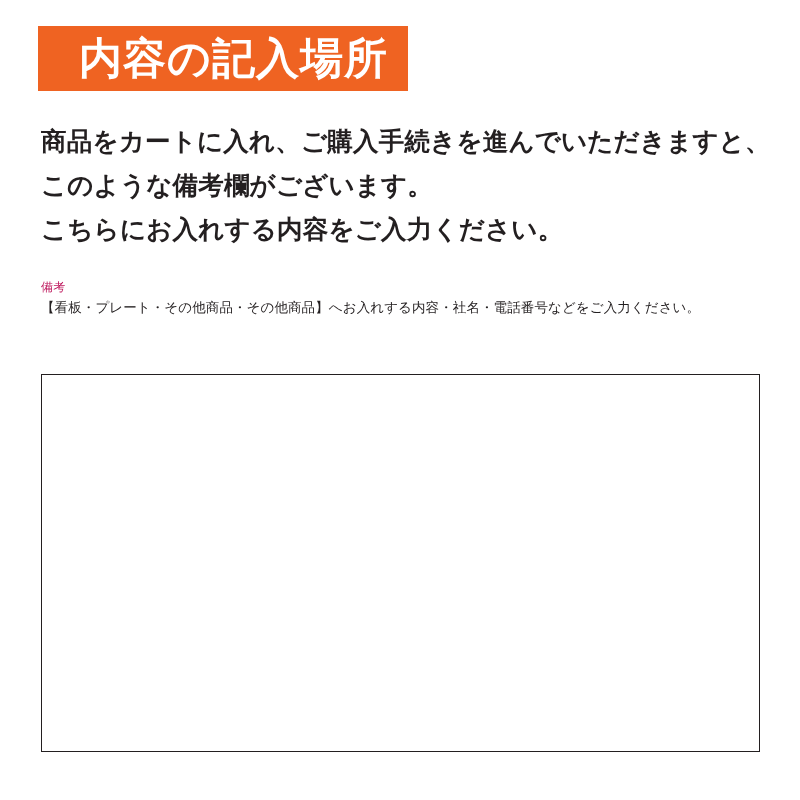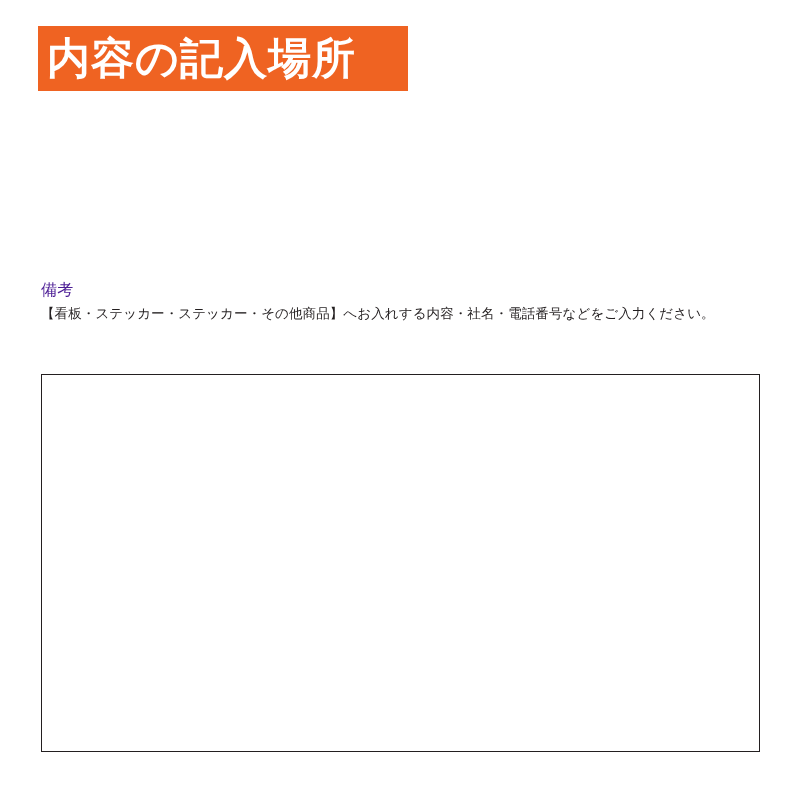--- a/index.html
+++ b/index.html
@@ -33,20 +33,21 @@
     box-sizing: border-box;
     padding-left: 9px;
   }
   .banner-title {
     color: #ffffff;
     font-size: 43px;
     font-weight: bold;
     letter-spacing: 1px;
     line-height: 1;
     white-space: nowrap;
+    margin-left: 32px;
   }
   
   .lead {
     position: absolute;
     left: 41px;
     top: 120px;
     width: 730px;
   }
   .lead-line {
     font-size: 25.5px;
@@ -57,23 +58,23 @@
     white-space: nowrap;
   }
   
   .note {
     position: absolute;
     left: 41px;
     top: 278px;
     width: 720px;
   }
   .note-label {
-    font-size: 16px;
+    font-size: 12px;
     line-height: 1.55;
-    color: #4c1d95;
+    color: #be185d;
     letter-spacing: 0.2px;
   }
   .note-line {
     font-size: 13.5px;
     line-height: 1.62;
     color: #231f20;
     letter-spacing: 0.1px;
     white-space: nowrap;
   }
   
@@ -97,21 +98,26 @@
 </style>
 </head>
 <body>
 
 <div class="page">
 
   <div class="banner">
     <span class="banner-title">内容の記入場所</span>
   </div>
 
+  <div class="lead">
+    <div class="lead-line">商品をカートに入れ、ご購入手続きを進んでいただきますと、</div>
+    <div class="lead-line">このような備考欄がございます。</div>
+    <div class="lead-line">こちらにお入れする内容をご入力ください。</div>
+  </div>
 
   <div class="note">
     <div class="note-label">備考</div>
-    <div class="note-line">【看板・ステッカー・ステッカー・その他商品】へお入れする内容・社名・電話番号などをご入力ください。</div>
+    <div class="note-line">【看板・プレート・その他商品・その他商品】へお入れする内容・社名・電話番号などをご入力ください。</div>
   </div>
 
   <textarea class="remarks-box" placeholder="" style=""></textarea>
 
 </div>
 
 </body></html>

